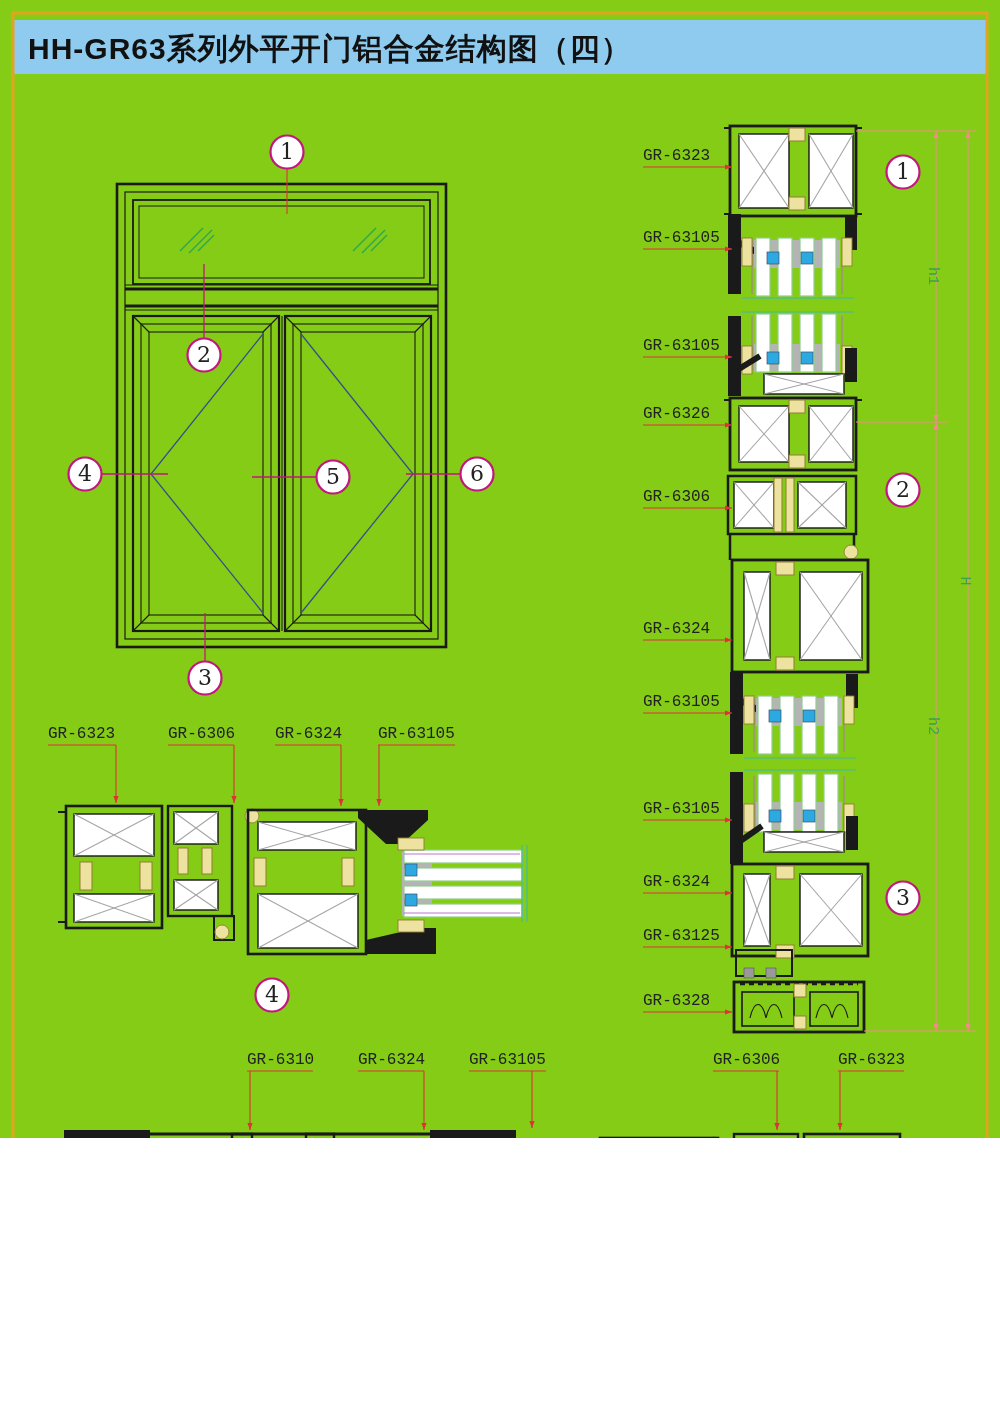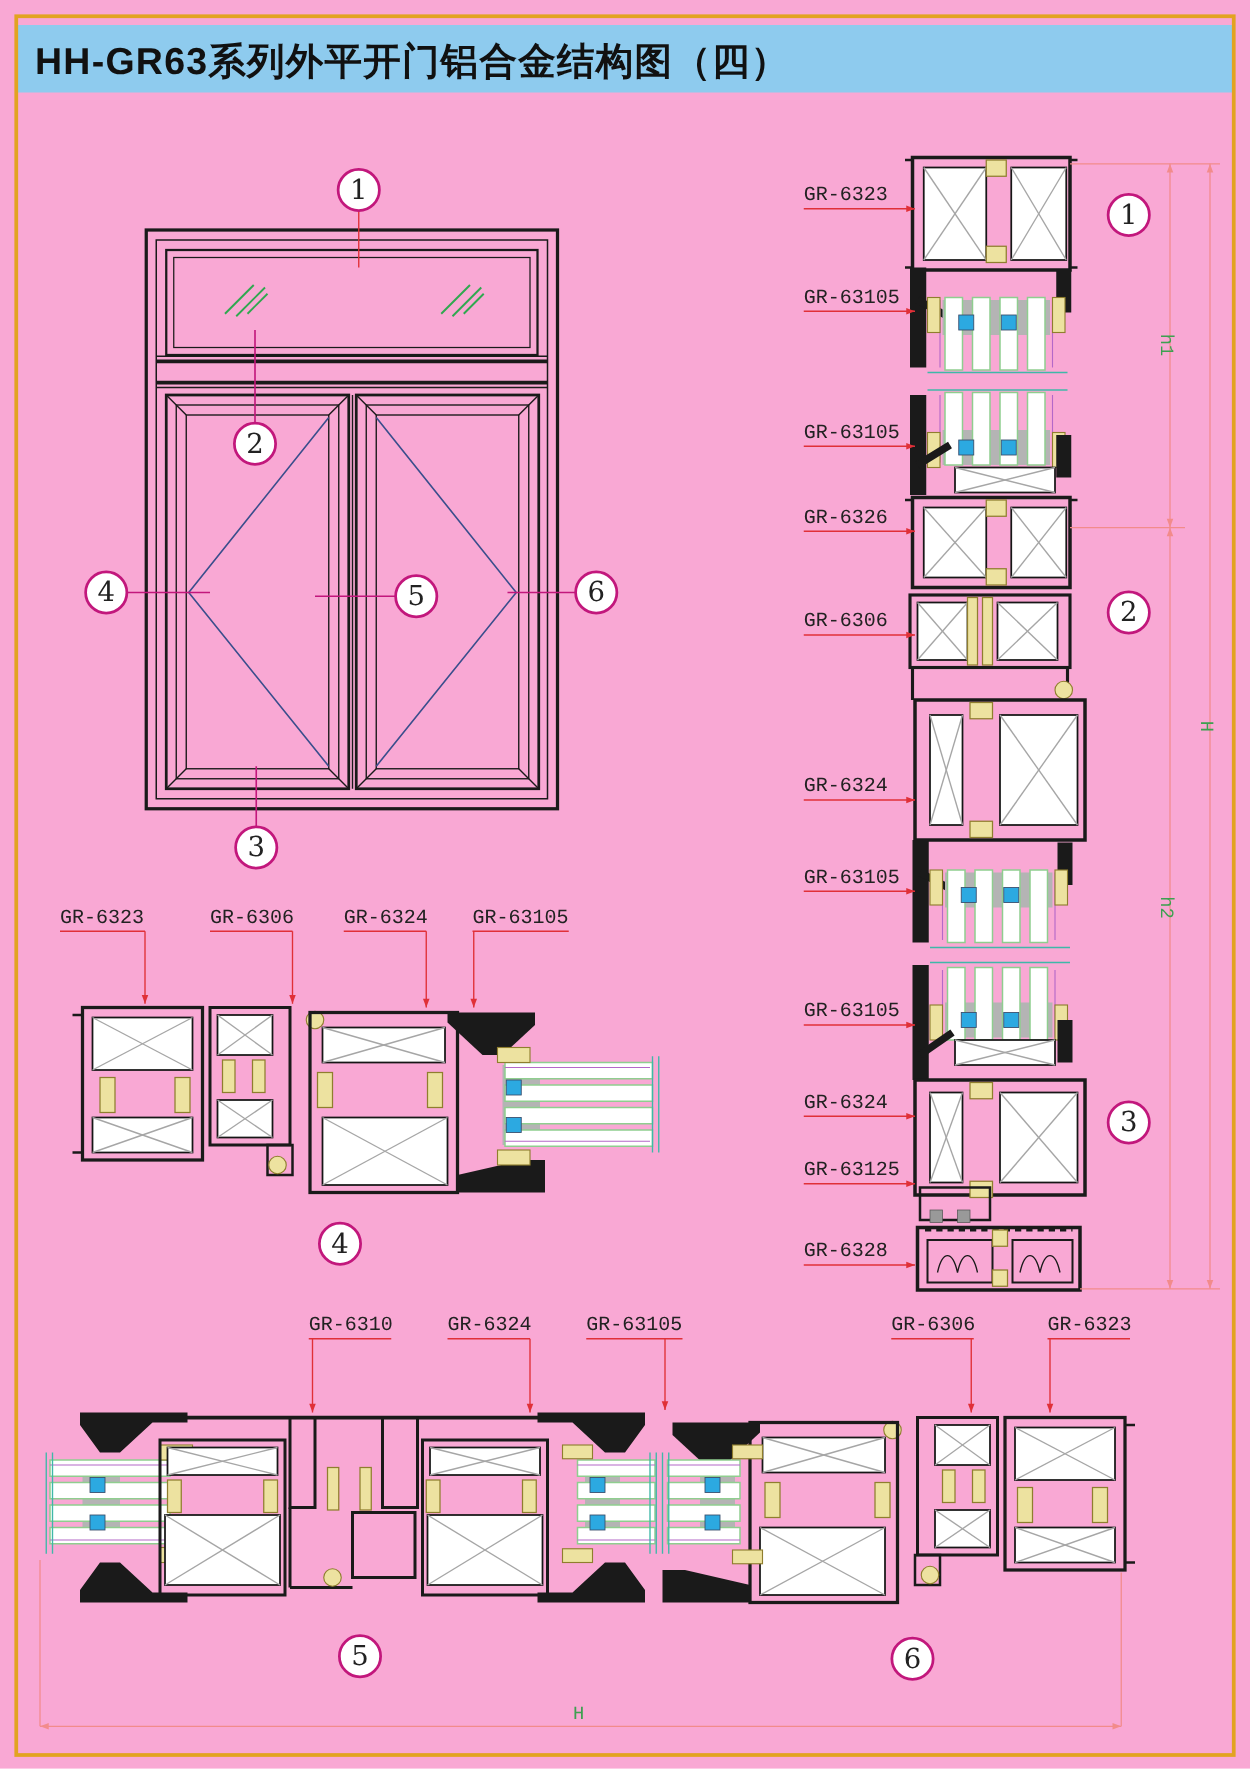--- a/index.html
+++ b/index.html
@@ -1,16 +1,16 @@
 <!DOCTYPE html>
 <html><head>
 <meta charset="utf-8">
 <style>
   html,body{margin:0;padding:0;background:#fff;}
-  #page{position:relative;width:1000px;height:1415px;background:#f9a8d4;font-family:"Liberation Sans",sans-serif;}
+  #page{position:relative;width:1000px;height:1138px;background:#84cc16;font-family:"Liberation Sans",sans-serif;}
   svg{position:absolute;left:0;top:0;}
   .blk{fill:none;stroke:#1a1a1a;}
   .blkfill{fill:#1a1a1a;stroke:none;}
   .thin{fill:none;stroke:#1a1a1a;stroke-width:1.1;}
   .xb{fill:#ffffff;stroke:#161616;stroke-width:1.4;}
   .xd{stroke:#a6a6a6;stroke-width:1.1;}
   .cn{fill:#ede2a0;stroke:#8f7e2e;stroke-width:1;}
   .tan{fill:#ede2a0;stroke:#8f7e2e;stroke-width:0.9;}
   .gry{fill:#b4b4b4;stroke:none;}
   .gr2{fill:#999;stroke:#555;stroke-width:0.6;}

